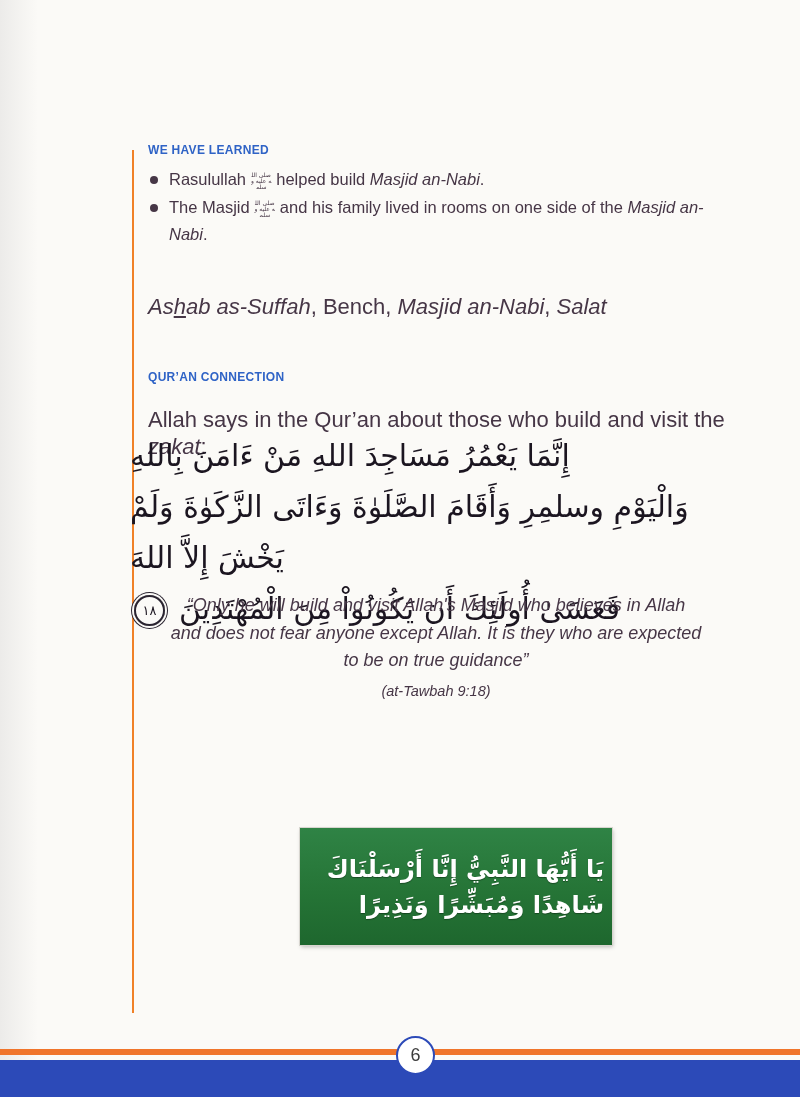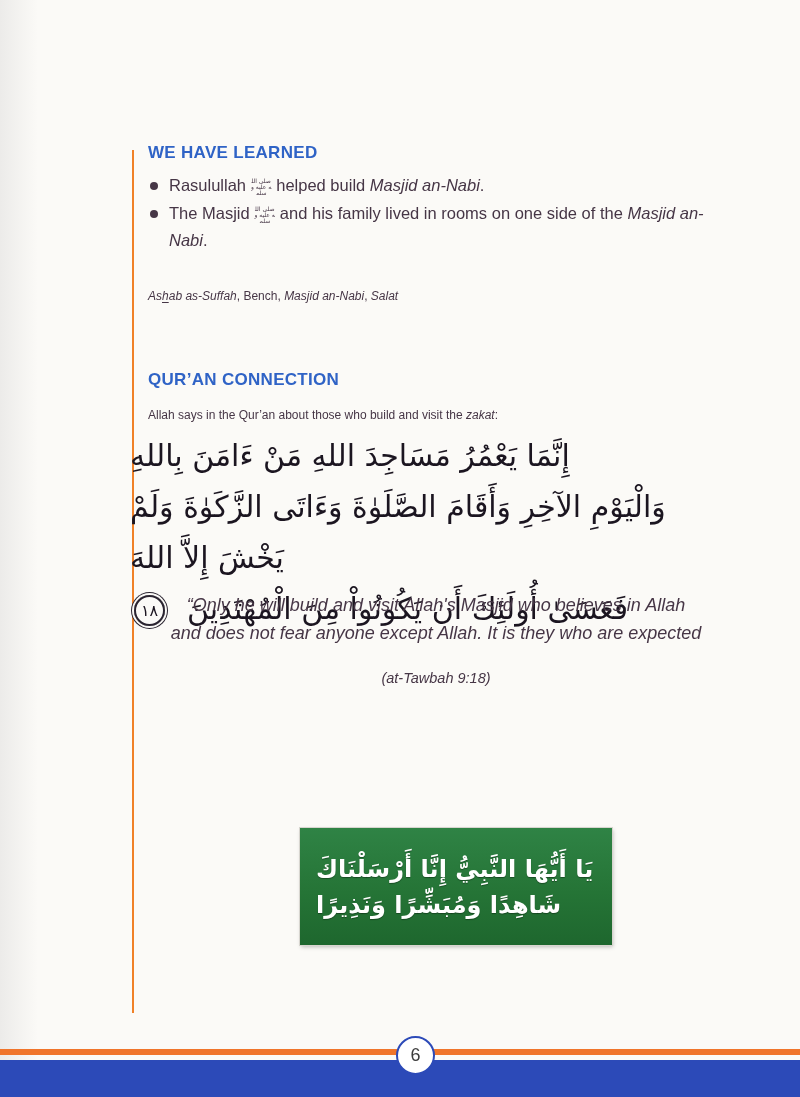--- a/index.html
+++ b/index.html
@@ -17,70 +17,70 @@
   }
   .orange-rule {
     position:absolute; left:132px; top:150px; width:2px; height:863px;
     background:#F08128;
   }
   .sec { position:absolute; left:148px; width:592px; }
   #sec-learned { top:143px; }
   #sec-words   { top:271px; }
   #sec-quran   { top:344px;margin-top:26px; }
   .h {
-    margin:0 0 9px 0; font-size:17px; font-weight:bold;
+    margin:0 0 9px 0; font-size:12px; font-weight:bold;
     color:#2F63C6; letter-spacing:0.3px;
   }
   .bullets { list-style:none; margin:0; padding:0; }
   .bullet { display:flex; align-items:flex-start; line-height:27.5px; font-size:16.5px; }
   .dot {
     flex:0 0 auto; width:8px; height:8px; border-radius:50%;
     background:#463646; margin:10px 11px 0 2px;
   }
   .line i { font-style:italic; }
-  .body-line { font-size:12px; line-height:27px; }
+  .body-line { font-size:22px; line-height:27px; }
   .uln { text-decoration:underline; text-underline-offset:2px; }
   .pbuh {
     display:inline-block; width:21px; height:17px; overflow:hidden;
     font-size:6px; line-height:6px; text-align:center; vertical-align:-4px;
     word-break:break-all; white-space:normal; color:#463646;
     font-family:"DejaVu Sans", sans-serif;
   }
   
   .arabic-block {
     position:absolute; left:130px; top:430px; width:560px;
     direction:rtl; text-align:left;
     font-family:"DejaVu Sans", sans-serif;
     font-size:30px; line-height:51px; color:#1b1520;
   }
   .medallion {
     display:inline-flex; align-items:center; justify-content:center;
     width:27px; height:27px; border:2px solid #2a2430; border-radius:50%;
     box-shadow:0 0 0 2px #FBFAF7, 0 0 0 3px #2a2430;
-    font-size:16px; line-height:1; margin:0 22px 0 4px; vertical-align:middle;
+    font-size:13px; line-height:1; margin:0 14px 0 4px; vertical-align:middle;
   }
   
   .translation {
     position:absolute; left:116px; top:592px; width:640px;
     text-align:center; font-style:italic; font-size:18px; line-height:27.5px;
     color:#463646;
   }
-  .citation { margin-top:18px; font-size:14.5px; }
+  .citation { margin-top:3px; font-size:14.5px; }
   
   .banner {
     position:absolute; left:300px; top:828px; width:312px; height:117px;
     background:linear-gradient(180deg,#2F8345 0%, #257436 55%, #1E672E 100%);
     box-shadow:0 0 0 1px #d7d5cf, 1px 2px 4px rgba(0,0,0,0.25);
     display:flex; align-items:center; justify-content:center;
     overflow:hidden;
   }
   .banner-text {
-    direction:rtl; text-align:left; color:#FFFFFF; font-weight:bold;
+    direction:rtl; text-align:right; color:#FFFFFF; font-weight:bold;
     font-family:"DejaVu Sans", sans-serif;
-    font-size:24px; line-height:36px; padding:2px 16px;
+    font-size:24px; line-height:36px; padding:2px 8px;
     text-shadow:0 1px 1px rgba(0,0,0,0.35);
   }
   
   .footer-orange { position:absolute; left:0; right:0; top:1049px; height:6px; background:#F0752B; }
   .footer-blue   { position:absolute; left:0; right:0; top:1060px; height:37px; background:#2C4AB8; }
   .page-badge {
     position:absolute; left:396px; top:1036px; width:39px; height:39px;
     box-sizing:border-box; border-radius:50%;
     background:#FFFFFF; border:2px solid #2C4AB8; z-index:5;
     display:flex; align-items:center; justify-content:center;
@@ -112,27 +112,28 @@
     <p class="body-line"><i><span>As</span><span class="uln">h</span><span>ab as-Suffah</span></i><span>, </span><span>Bench</span><span>, </span><i>Masjid an-Nabi</i><span>, </span><i>Salat</i></p>
   </section>
 
   <section class="sec" id="sec-quran">
     <h2 class="h">QUR’AN CONNECTION</h2>
     <p class="body-line"><span>Allah says in the Qur’an about those who build and visit the </span><i>zakat</i><span>:</span></p>
   </section>
 
   <div class="arabic-block">
     <div>إِنَّمَا يَعْمُرُ مَسَاجِدَ اللهِ مَنْ ءَامَنَ بِاللهِ</div>
-    <div>وَالْيَوْمِ الآخِرِ وَأَقَامَ الصَّلَوٰةَ وَءَاتَى الزَّكَوٰةَ وَلَمْ يَخْشَ إِلاَّ اللهَ</div>
+    <div>وَالْيَوْمِ وسلمِرِ وَأَقَامَ الصَّلَوٰةَ وَءَاتَى الزَّكَوٰةَ وَلَمْ يَخْشَ إِلاَّ اللهَ</div>
     <div><span>فَعَسَىٰ أُولَئِكَ أَن يَكُونُواْ مِنَ الْمُهْتَدِينَ</span><span class="medallion">١٨</span></div>
   </div>
 
   <div class="translation">
     <div>“Only he will build and visit Allah's Masjid who believes in Allah</div>
     <div>and does not fear anyone except Allah. It is they who are expected</div>
+    <div>to be on true guidance”</div>
     <div class="citation">(at-Tawbah 9:18)</div>
   </div>
 
   <div class="banner">
     <div class="banner-text">يَا أَيُّهَا النَّبِيُّ إِنَّا أَرْسَلْنَاكَ شَاهِدًا وَمُبَشِّرًا وَنَذِيرًا</div>
   </div>
 
   <div class="footer-orange"></div>
   <div class="footer-blue"></div>
   <div class="page-badge">

